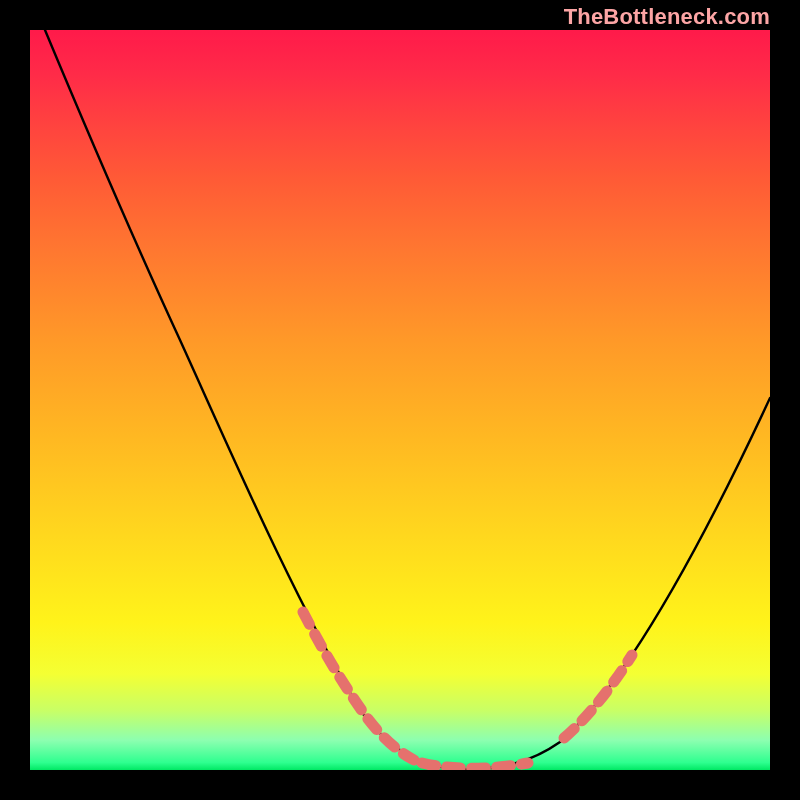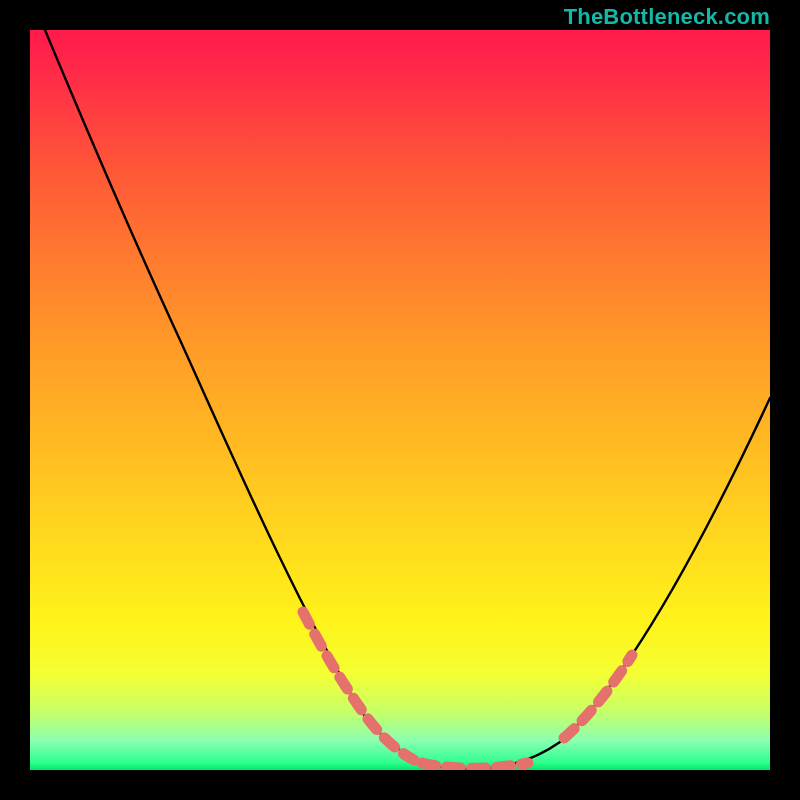--- a/index.html
+++ b/index.html
@@ -41,21 +41,21 @@
       #00e864 100%
     );
   }
   .attribution {
     position: absolute;
     top: 4px;
     right: 30px;
     font-family: Arial, Helvetica, sans-serif;
     font-size: 22px;
     font-weight: 600;
-    color: #14b8a6;
+    color: #fca5a5;
     letter-spacing: 0.2px;
   }
   svg.curves {
     position: absolute;
     left: 30px;
     top: 30px;
     width: 740px;
     height: 740px;
   }
 </style>

